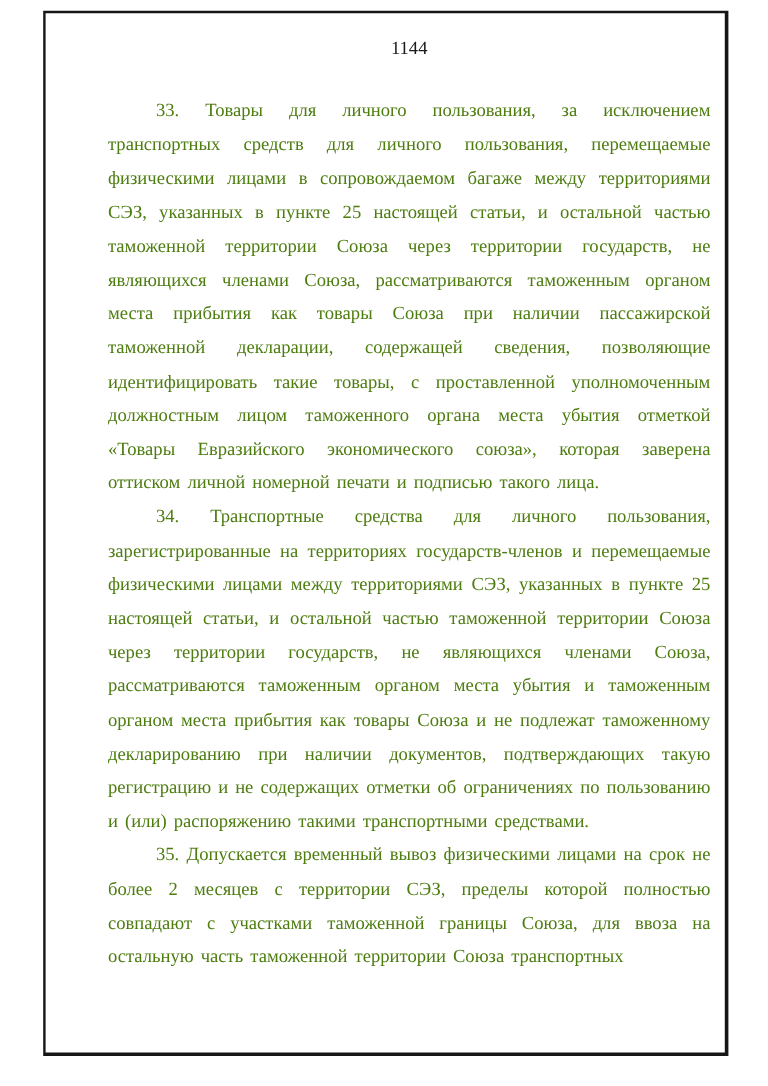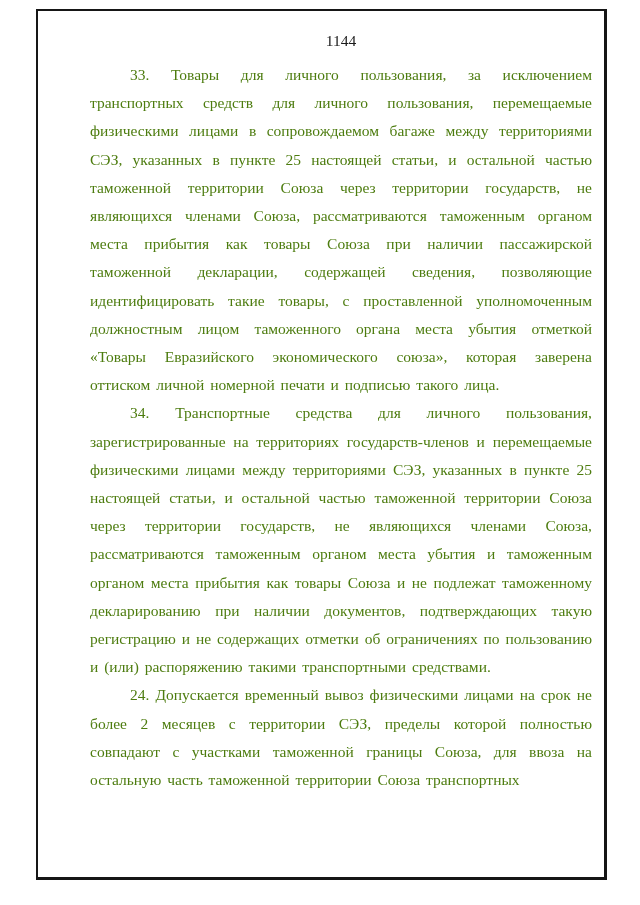--- a/index.html
+++ b/index.html
@@ -28,36 +28,36 @@
     background: #ffffff;
   }
   .page-content {
     padding: 20px 12px 0 52px;
     box-sizing: border-box;
   }
   .page-number {
     text-align: center;
     font-size: 15.5px;
     line-height: 20px;
-    margin-bottom: 10px;
+    margin-bottom: 28px;
     color: #1a1a1a;
   }
   .para {
     margin: 0;
     text-align: justify;
     text-indent: 40px;
     font-size: 15.5px;
     line-height: 28.2px;
     word-spacing: 2px;
     color: #4d7c0f;
   }
 </style>
 </head>
 <body>
 
 <div class="page-frame">
   <div class="page-content">
     <div class="page-number">1144</div>
     <p class="para">33. Товары для личного пользования, за исключением транспортных средств для личного пользования, перемещаемые физическими лицами в сопровождаемом багаже между территориями СЭЗ, указанных в пункте 25 настоящей статьи, и остальной частью таможенной территории Союза через территории государств, не являющихся членами Союза, рассматриваются таможенным органом места прибытия как товары Союза при наличии пассажирской таможенной декларации, содержащей сведения, позволяющие идентифицировать такие товары, с проставленной уполномоченным должностным лицом таможенного органа места убытия отметкой «Товары Евразийского экономического союза», которая заверена оттиском личной номерной печати и подписью такого лица.</p>
     <p class="para">34. Транспортные средства для личного пользования, зарегистрированные на территориях государств-членов и перемещаемые физическими лицами между территориями СЭЗ, указанных в пункте 25 настоящей статьи, и остальной частью таможенной территории Союза через территории государств, не являющихся членами Союза, рассматриваются таможенным органом места убытия и таможенным органом места прибытия как товары Союза и не подлежат таможенному декларированию при наличии документов, подтверждающих такую регистрацию и не содержащих отметки об ограничениях по пользованию и (или) распоряжению такими транспортными средствами.</p>
-    <p class="para">24. Допускается временный вывоз физическими лицами на срок не более 2 месяцев с территории СЭЗ, пределы которой полностью совпадают с участками таможенной границы Союза, для ввоза на остальную часть таможенной территории Союза транспортных</p>
+    <p class="para">35. Допускается временный вывоз физическими лицами на срок не более 2 месяцев с территории СЭЗ, пределы которой полностью совпадают с участками таможенной границы Союза, для ввоза на остальную часть таможенной территории Союза транспортных</p>
   </div>
 </div>
 
 </body></html>

